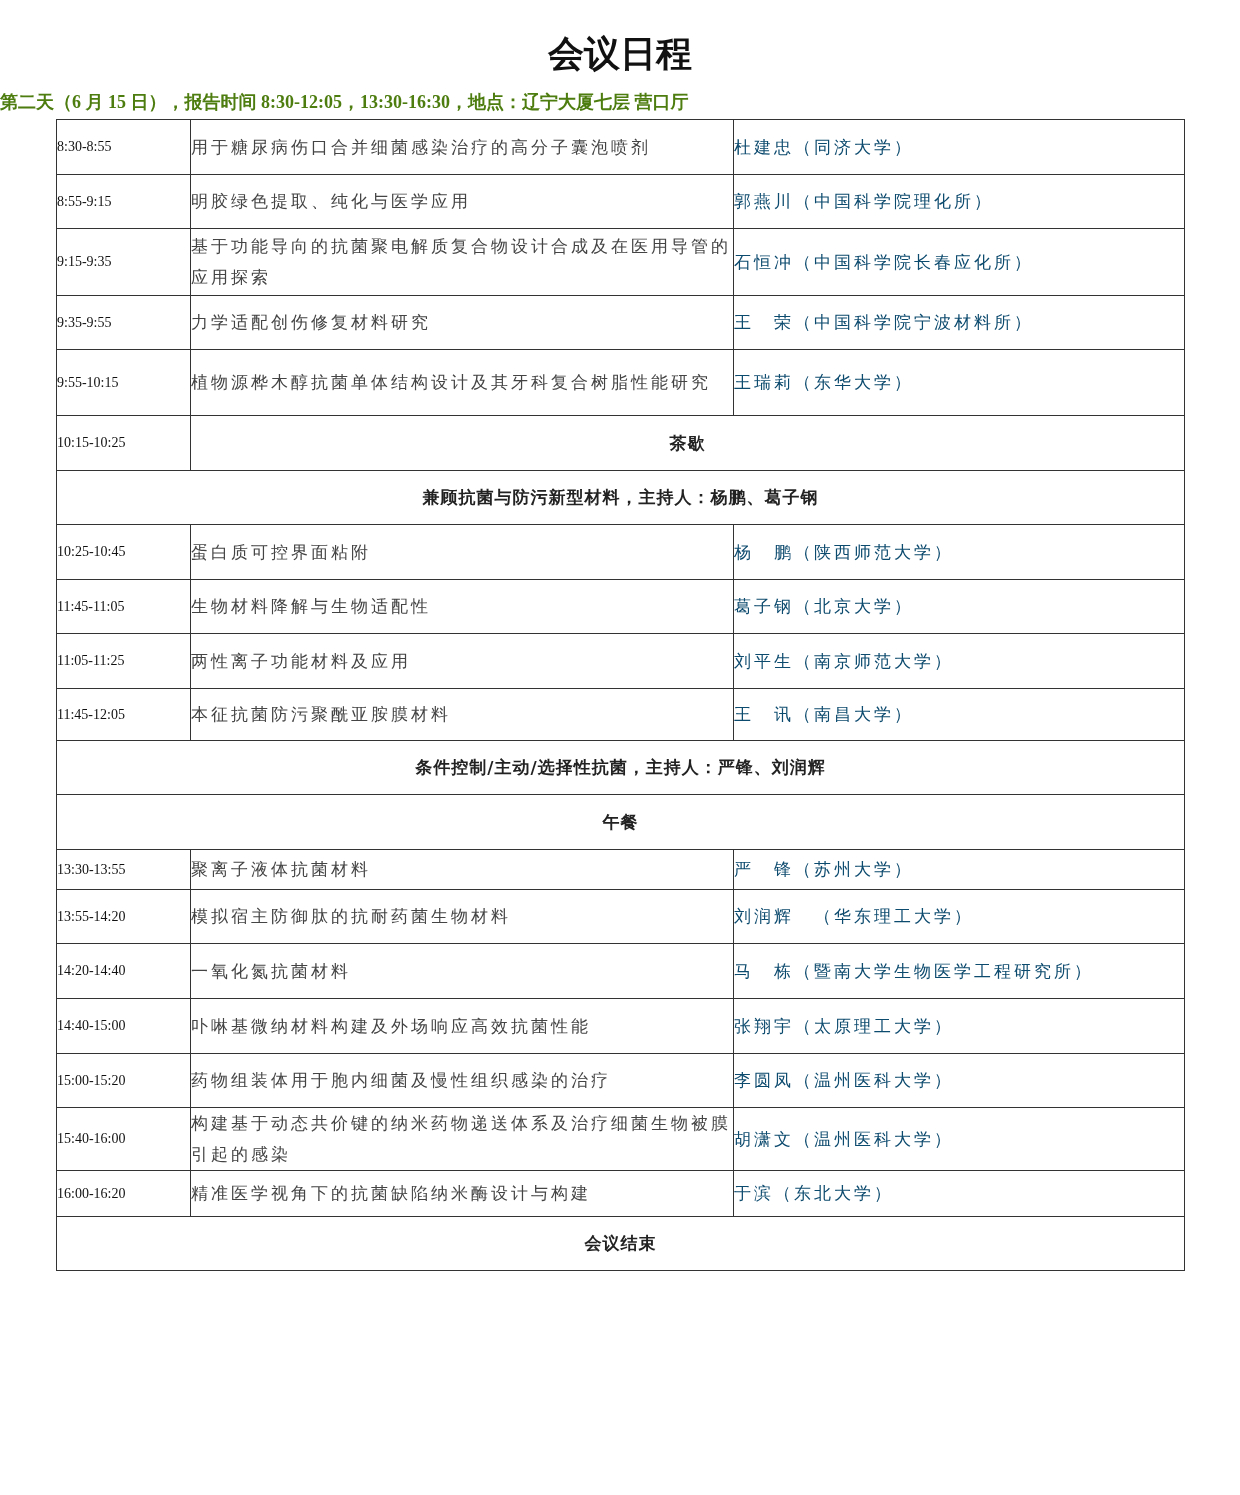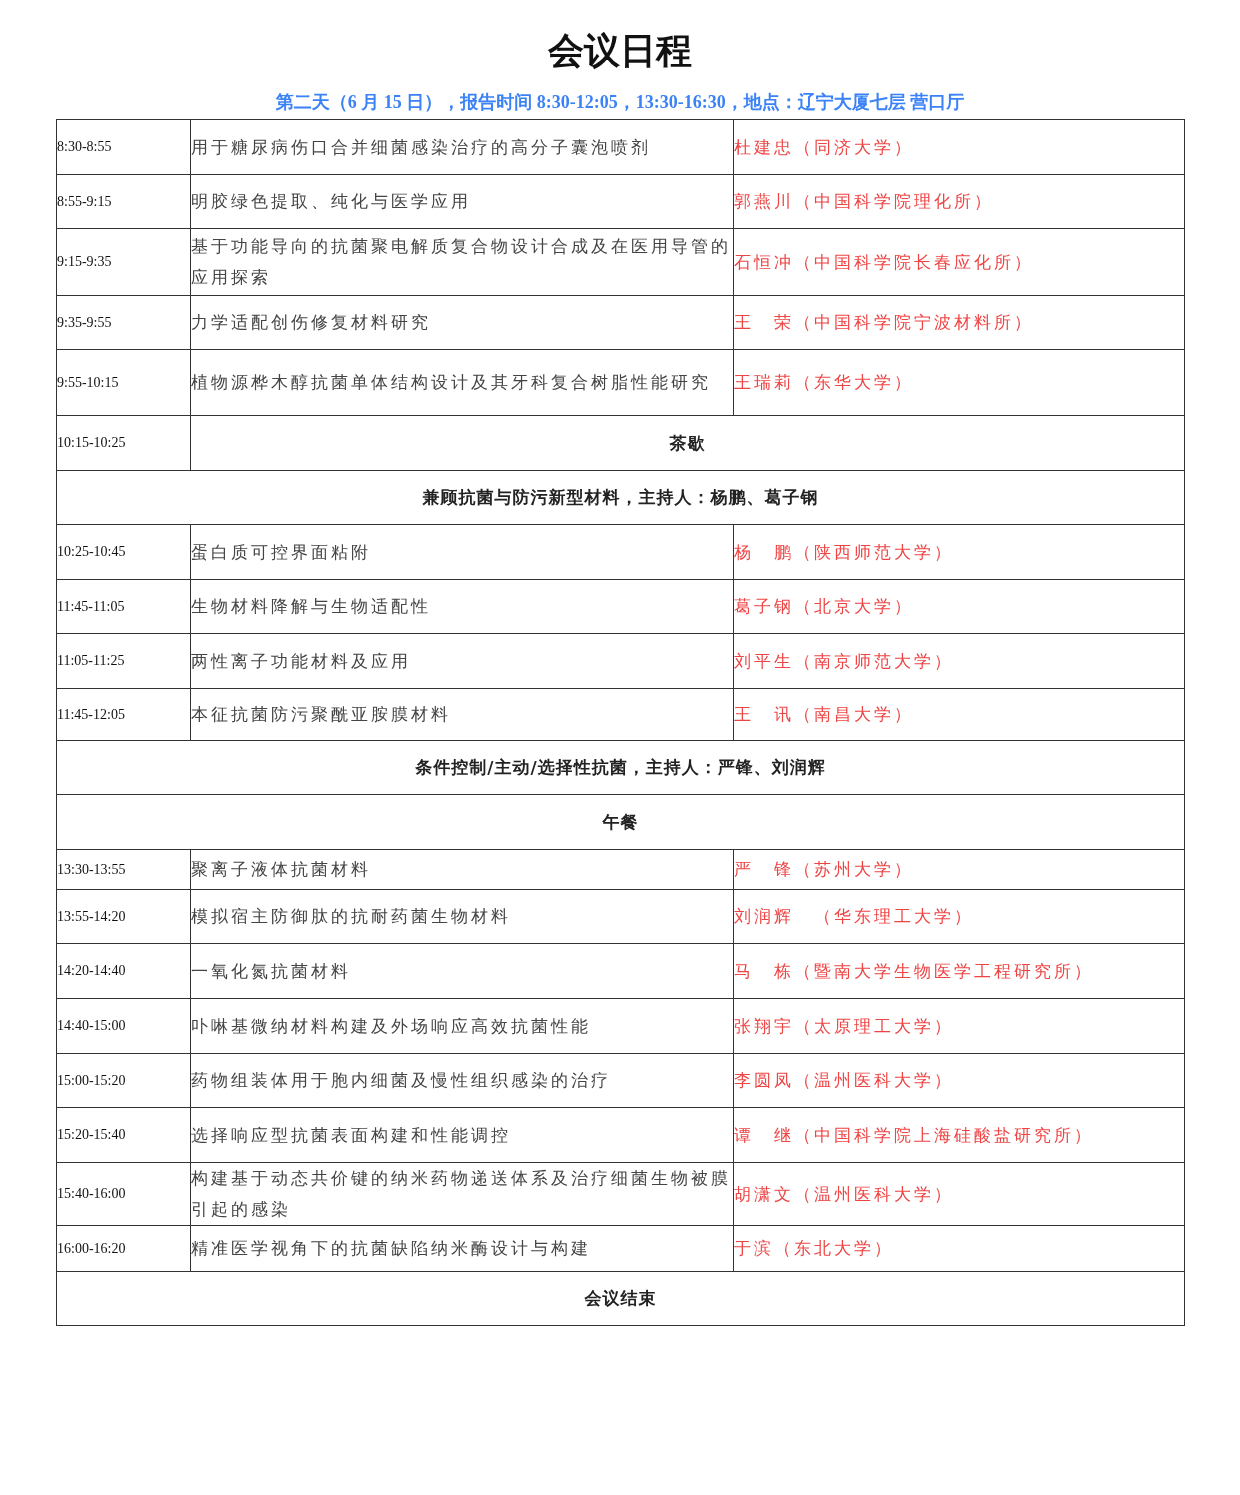--- a/index.html
+++ b/index.html
@@ -1,25 +1,25 @@
 <!DOCTYPE html>
 <html><head>
 <meta charset="utf-8">
 <style>
   html, body { margin: 0; padding: 0; background: #ffffff; }
   body { width: 1240px; height: 1495px; position: relative; overflow: hidden; }
   .title {
     position: absolute; left: 0; top: 28px; width: 1240px; text-align: center;
-    font-family: Liberation Mono, monospace; font-weight: bold; font-size: 36px;
+    font-family: Liberation Serif, serif; font-weight: bold; font-size: 36px;
     color: #111; line-height: 52px;
   }
   .subtitle {
-    position: absolute; left: 0; top: 90px; width: 1240px; text-align: center;
+    position: absolute; left: 0; top: 90px; width: 1240px; text-align: left;
     font-family: "Liberation Serif", "DejaVu Serif", serif; font-weight: bold;
-    font-size: 18px; color: #3b82f6; line-height: 24px;
+    font-size: 18px; color: #4d7c0f; line-height: 24px;
   }
   table.schedule {
     position: absolute; left: 56px; top: 119px; width: 1128px;
     border-collapse: collapse; table-layout: fixed;
     border: 1.5px solid #222;
   }
   table.schedule td {
     border: 1px solid #333; padding: 0; vertical-align: middle;
   }
   col.c-time { width: 134px; }
@@ -27,21 +27,21 @@
   col.c-speaker { width: 451px; }
   td.time {
     font-family: "Liberation Serif", "DejaVu Serif", serif; font-size: 14px;
     color: #111; padding-left: 11px;
   }
   td.topic {
     font-family: "DejaVu Serif", serif; font-size: 17px; color: #444;
     letter-spacing: 3px; padding-left: 12px; padding-right: 8px; line-height: 31px;
   }
   td.speaker {
-    font-family: Liberation Sans, sans-serif; font-size: 17px; color: #ef4444;
+    font-family: Liberation Sans, sans-serif; font-size: 17px; color: #0c4a6e;
     letter-spacing: 3px; padding-left: 13px; white-space: pre;
   }
   td.section {
     text-align: center; font-family: "DejaVu Serif", serif; font-weight: bold;
     font-size: 17px; color: #222; letter-spacing: 1px; white-space: pre;
   }
   td.break {
     text-align: center; font-family: "DejaVu Serif", serif; font-weight: bold;
     font-size: 17px; color: #222; letter-spacing: 1px;
   }
@@ -136,25 +136,20 @@
         <td class="time">14:40-15:00</td>
         <td class="topic">卟啉基微纳材料构建及外场响应高效抗菌性能</td>
         <td class="speaker">张翔宇（太原理工大学）</td>
       </tr>
       <tr style="height: 54px;">
         <td class="time">15:00-15:20</td>
         <td class="topic">药物组装体用于胞内细菌及慢性组织感染的治疗</td>
         <td class="speaker">李圆凤（温州医科大学）</td>
       </tr>
       <tr style="height: 55px;">
-        <td class="time">15:20-15:40</td>
-        <td class="topic">选择响应型抗菌表面构建和性能调控</td>
-        <td class="speaker">谭　继（中国科学院上海硅酸盐研究所）</td>
-      </tr>
-      <tr style="height: 55px;">
         <td class="time">15:40-16:00</td>
         <td class="topic">构建基于动态共价键的纳米药物递送体系及治疗细菌生物被膜引起的感染</td>
         <td class="speaker">胡潇文（温州医科大学）</td>
       </tr>
       <tr style="height: 46px;">
         <td class="time">16:00-16:20</td>
         <td class="topic">精准医学视角下的抗菌缺陷纳米酶设计与构建</td>
         <td class="speaker">于滨（东北大学）</td>
       </tr>
       <tr style="height: 54px;">

